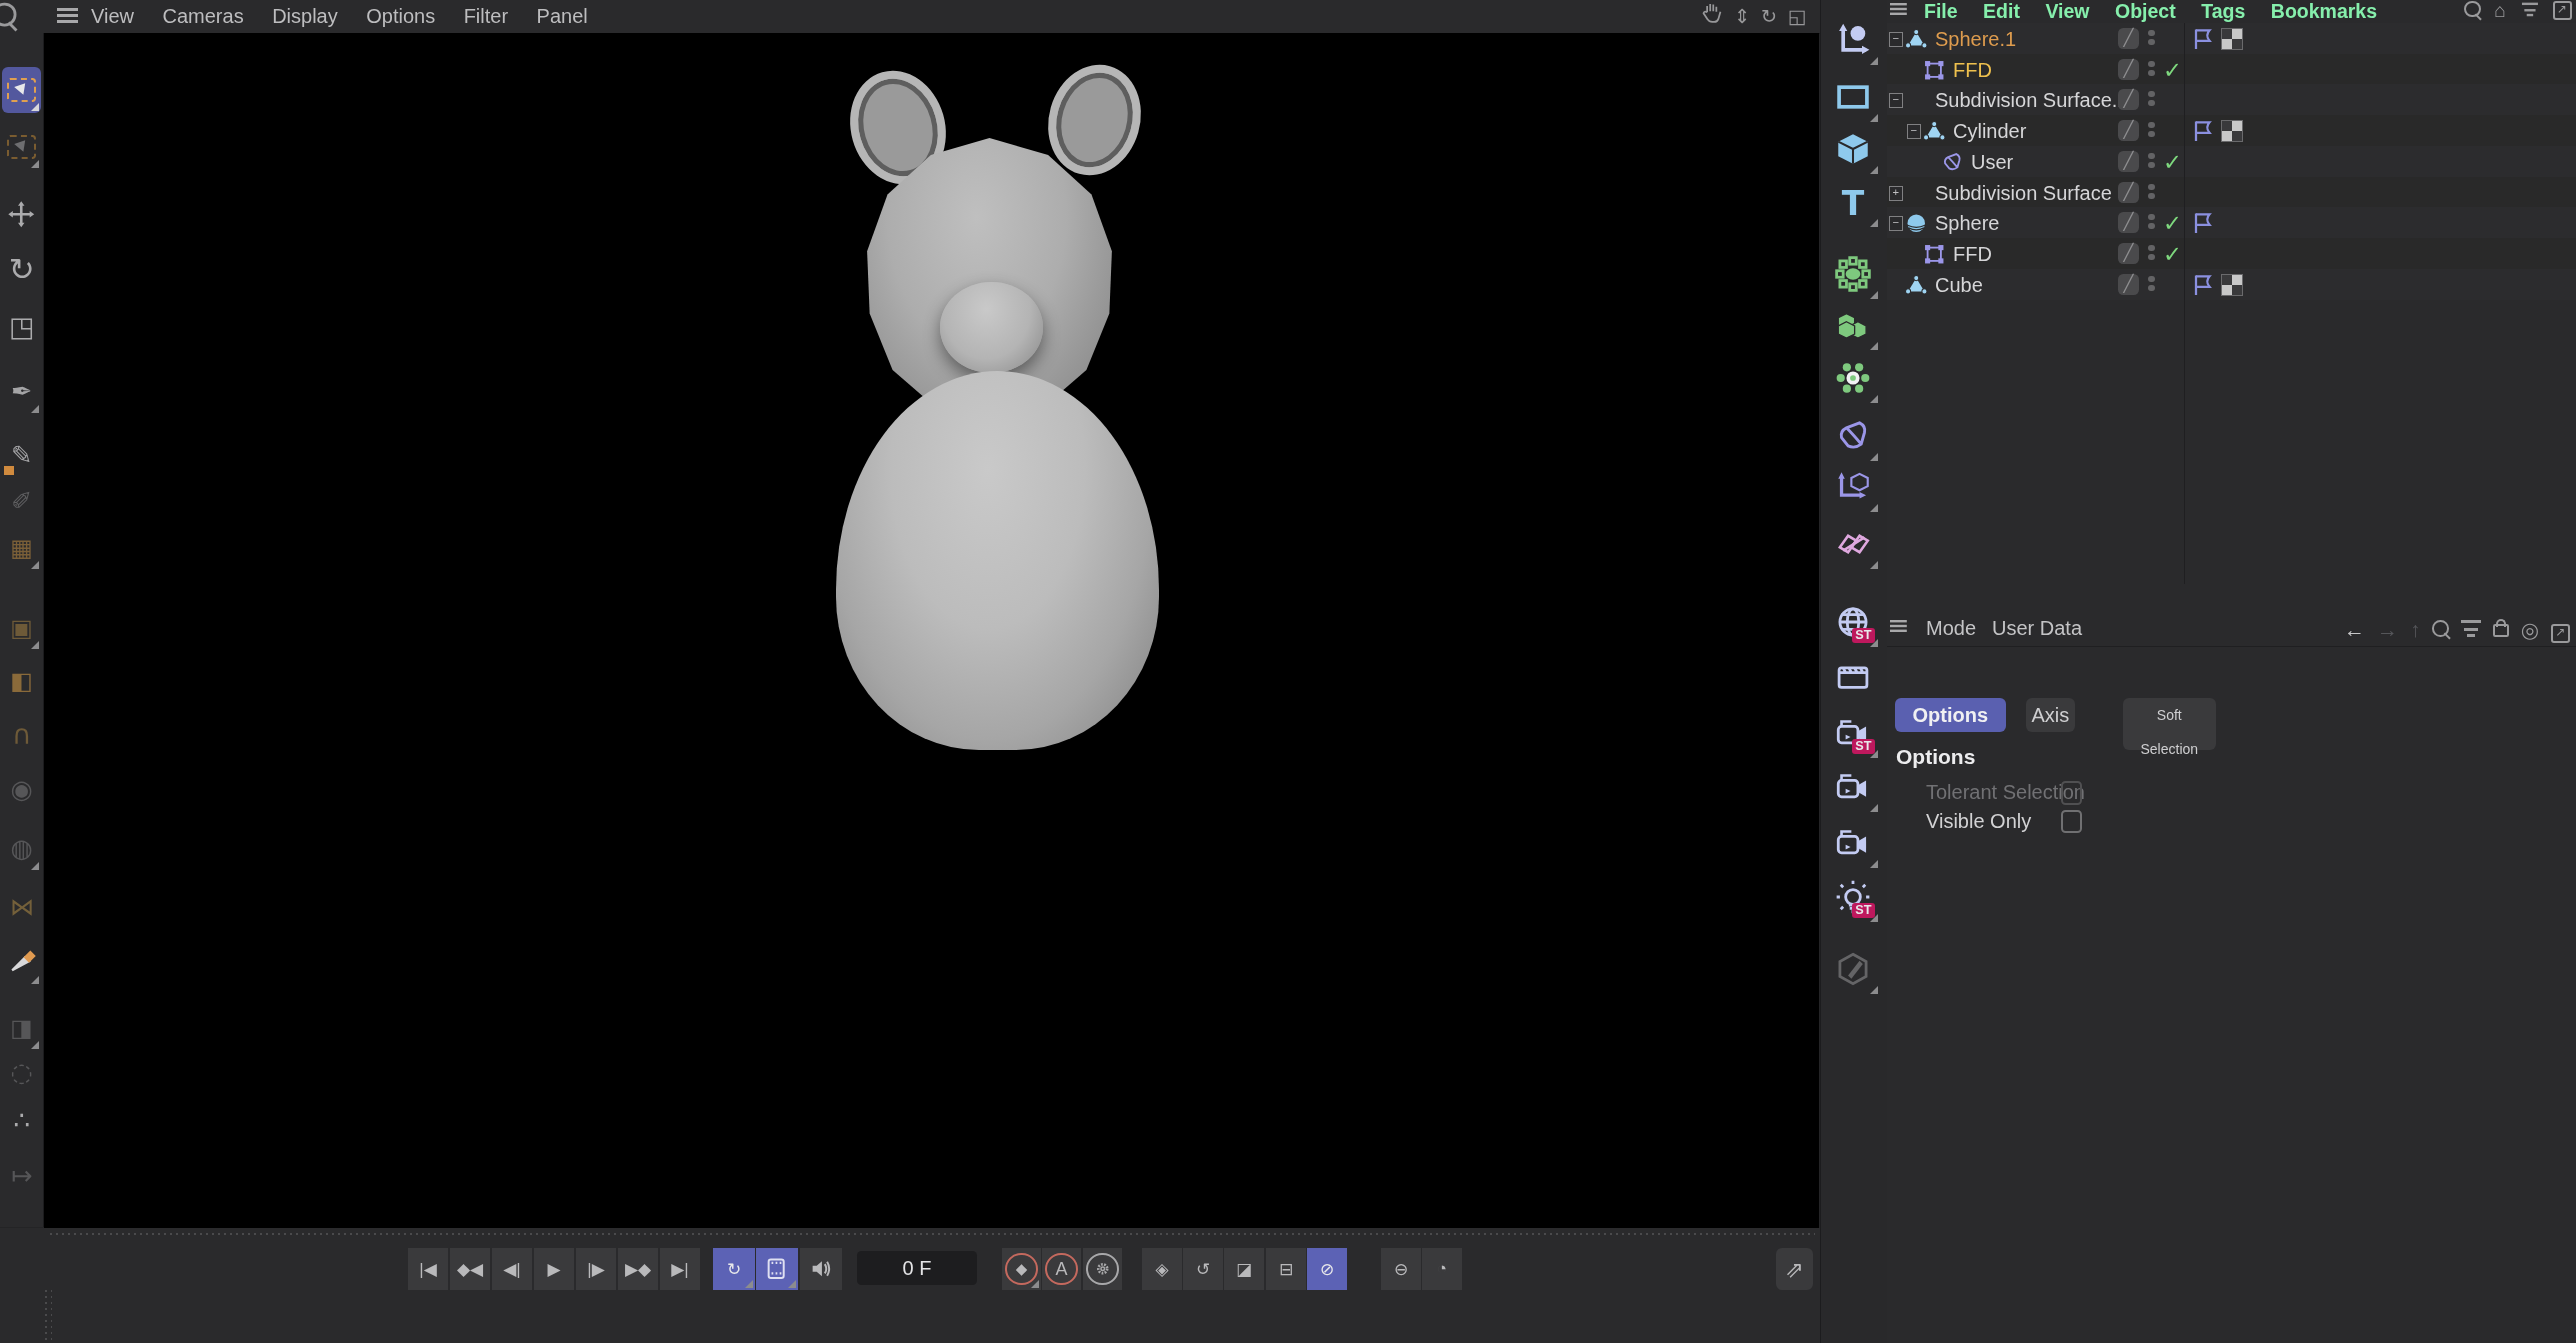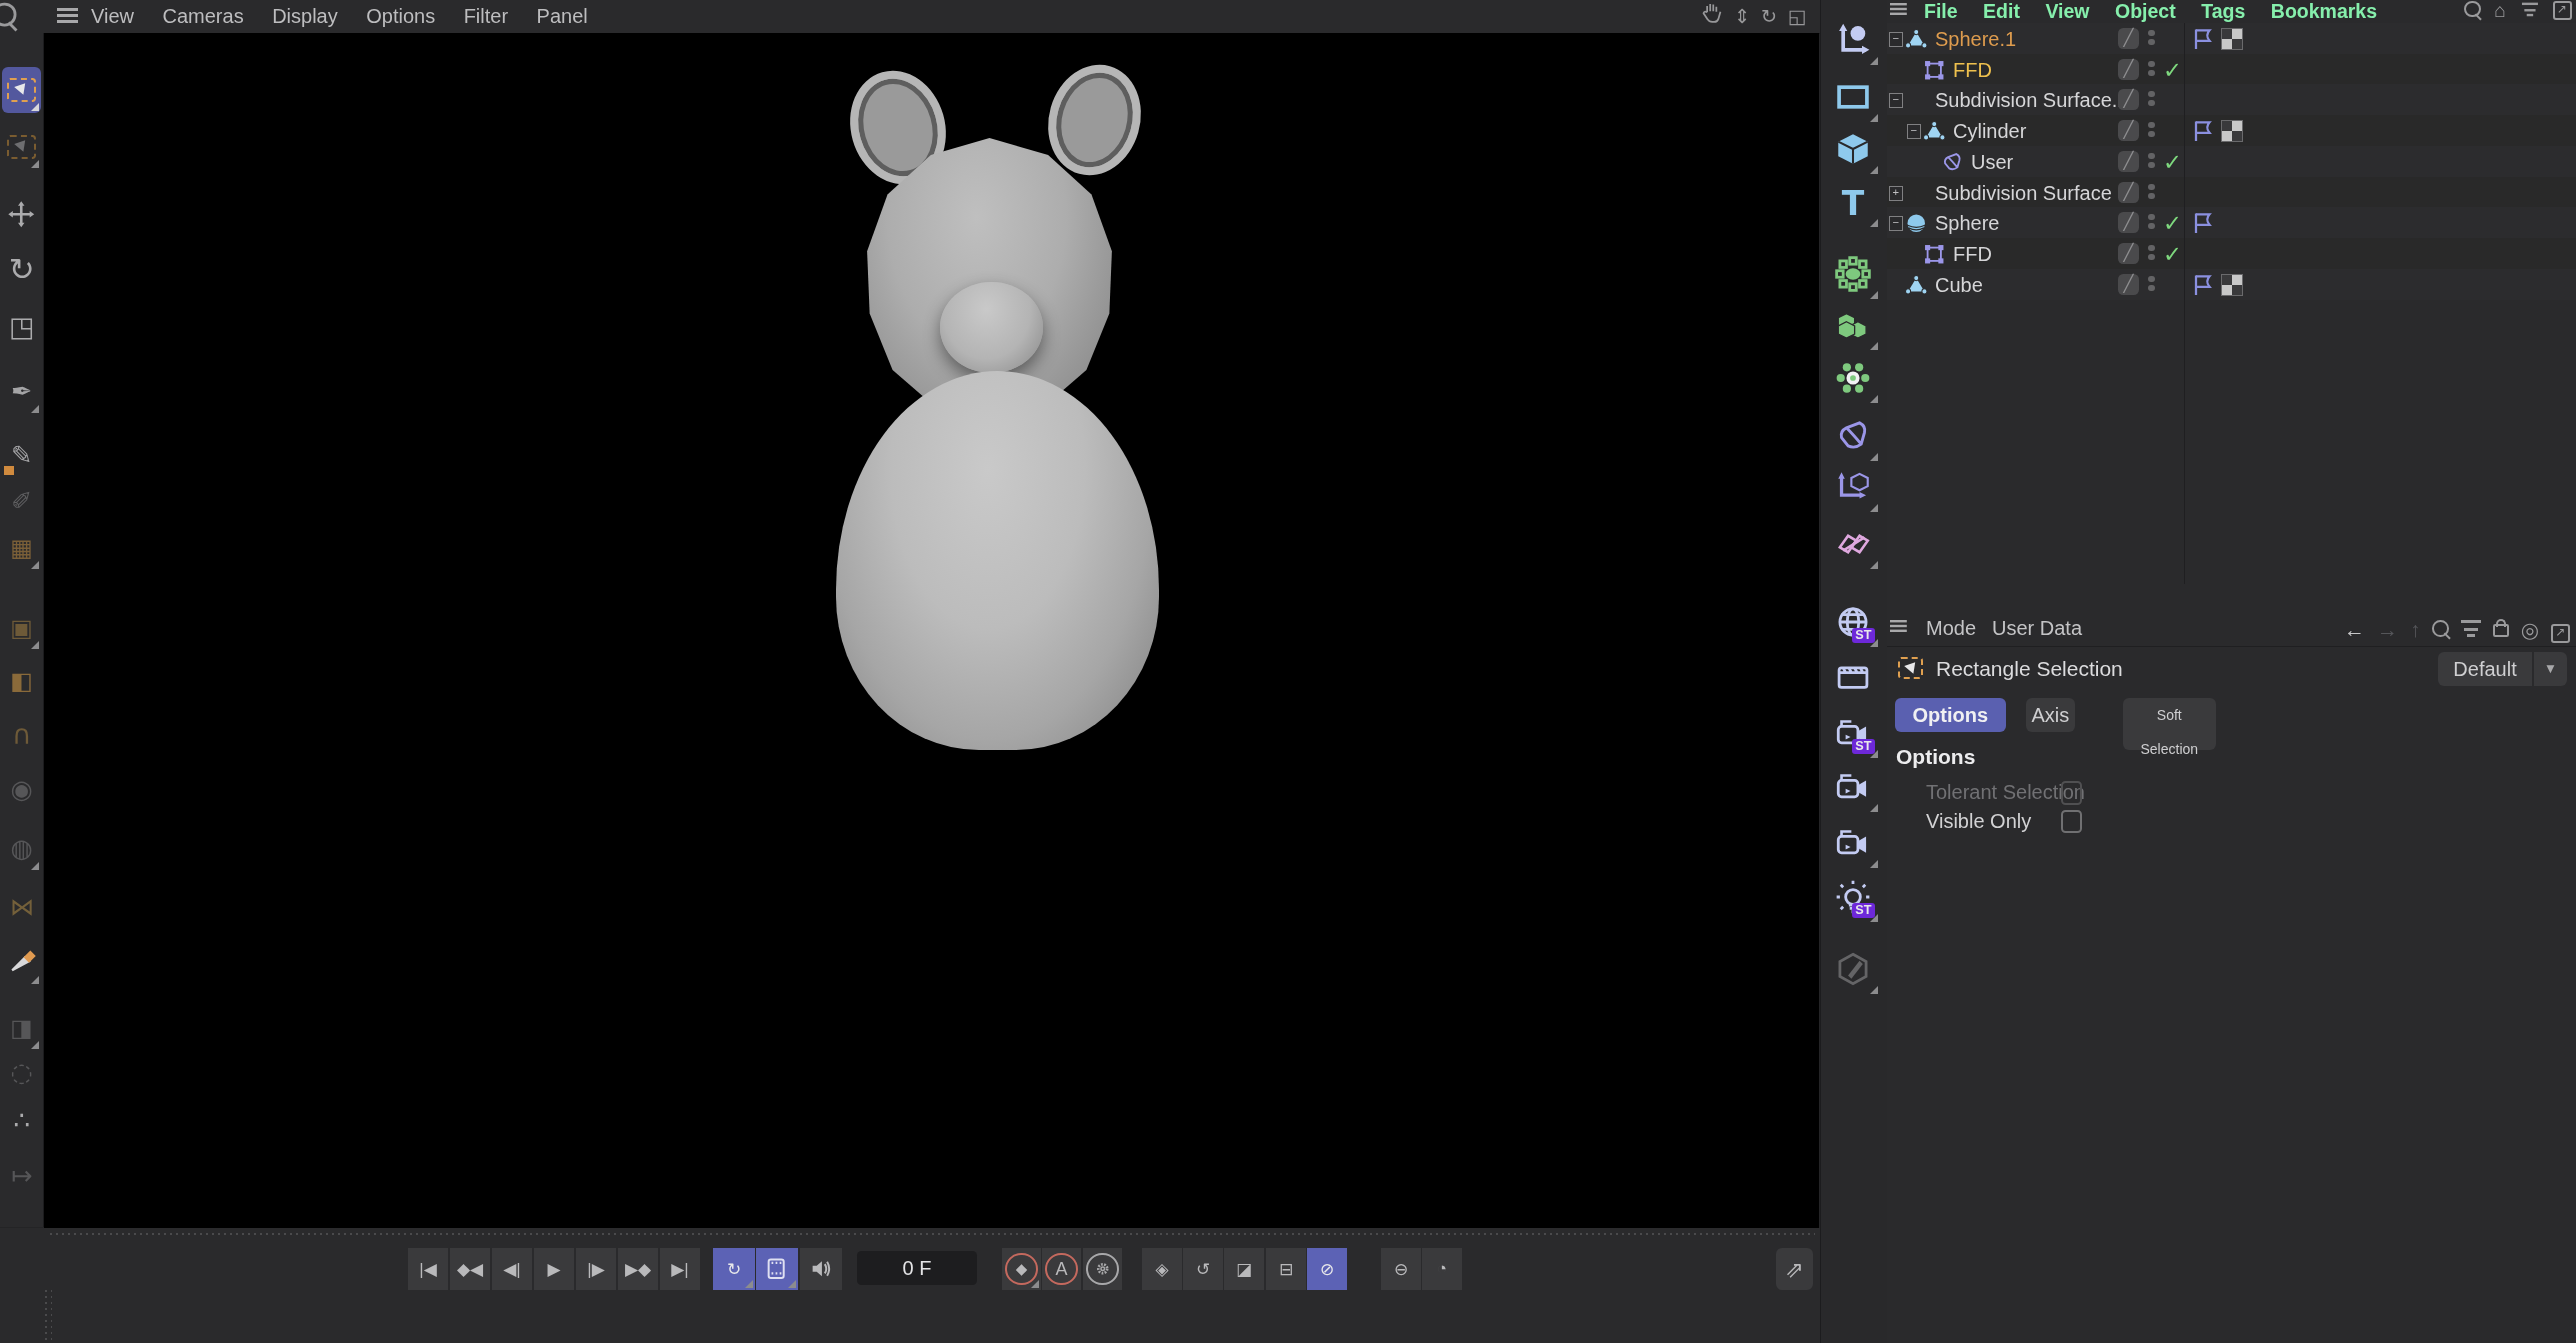--- a/index.html
+++ b/index.html
@@ -34,21 +34,21 @@
   .ci-home{font-size:19.5px;line-height:1;}
   
   #viewport{left:44px;top:33px;width:1775px;height:1195px;background:#000;overflow:hidden;}
   .ear{position:absolute;border-radius:50%;background:#9a9a9a;border:8.2px solid #b6b6b6;box-shadow:inset 0 0 0 5.2px #5e5e5e;}
   #head{position:absolute;background:radial-gradient(ellipse at 45% 28%,#bfbfbf 0%,#adadad 45%,#8f8f8f 80%,#828282 100%);clip-path:polygon(50% 0%,73% 6%,90% 20%,98% 40%,97% 62%,88% 82%,70% 96%,50% 100%,30% 96%,12% 82%,3% 62%,2% 40%,10% 20%,27% 6%);}
   #nose{position:absolute;border-radius:50%;background:radial-gradient(ellipse at 45% 30%,#c9c9c9 0%,#b4b4b4 55%,#8a8a8a 95%);box-shadow:0 7.5px 16.5px rgba(0,0,0,.45);}
   #body-shape{position:absolute;border-radius:52% 52% 46% 46%/60% 60% 42% 42%;background:radial-gradient(ellipse at 47% 26%,#c9c9c9 0%,#bcbcbc 40%,#a6a6a6 68%,#888 92%,#757575 100%);}
   
   #right-strip{left:1820px;top:0;width:67px;height:1343px;background:#29292b;border-left:0.7px solid #1c1c1e;}
   .strip-cell{position:absolute;left:4.5px;width:55px;height:52px;display:flex;align-items:center;justify-content:center;border-radius:7.5px;}
-  .st-badge{position:absolute;right:6px;bottom:6px;background:#6d28d9;color:#e8e8ea;font-size:12.7px;font-weight:bold;padding:0.7px 3px;border-radius:3px;letter-spacing:0;}
+  .st-badge{position:absolute;right:6px;bottom:6px;background:#be185d;color:#e8e8ea;font-size:12.7px;font-weight:bold;padding:0.7px 3px;border-radius:3px;letter-spacing:0;}
   
   #right-panel{left:1887px;top:0;width:689px;height:1343px;background:#2a2a2c;}
   #rp-menubar{left:0;top:0;width:100%;height:22.5px;background:#2a2a2c;border-bottom:0.7px solid #222224;}
   .rp-menu{display:inline-block;font-size:19.5px;color:#86efac;line-height:22.5px;font-weight:bold;}
   
   .tree-row{position:absolute;left:0;width:100%;height:31px;}
   .tree-row.odd{background:#2c2c2e;}
   .tree-row.even{background:#292929;}
   .expander{position:absolute;top:9px;width:12.7px;height:12.7px;border:1.5px solid #808082;background:#2a2a2c;color:#c0c0c2;font-size:11.2px;line-height:10.5px;text-align:center;z-index:2;}
   .tree-label{position:absolute;top:4.5px;font-size:20px;color:#d6d6d8;white-space:nowrap;}
@@ -465,26 +465,20 @@
       </div>
     </div>
   <div id="om-colsep" class="abs"></div>
 
   <div id="mode-row" class="abs">
     <span class="abs" style="left:3px;top:7.5px;"><span class="ci ci-hamburger" style="color:#a8a8aa;transform:scale(.8);transform-origin:0 0;"></span></span>
     <span class="abs" style="left:39px;top:5.2px;font-size:20px;color:#c4c4c6;">Mode</span>
     <span class="abs" style="left:105px;top:5.2px;font-size:20px;color:#c4c4c6;">User Data</span>
     <span id="mode-icons" style="position:absolute;right:6px;top:4.5px;"><span style="display: inline-block; margin-left: 12px; vertical-align: middle; color: rgb(198, 198, 200); font-size: 21px;">←</span><span style="display: inline-block; margin-left: 12px; vertical-align: middle; color: rgb(85, 86, 90); font-size: 21px;">→</span><span style="display: inline-block; margin-left: 12px; vertical-align: middle; color: rgb(85, 86, 90); font-size: 21px;">↑</span><span style="display: inline-block; margin-left: 12px; vertical-align: middle; color: rgb(85, 86, 90); font-size: 21px;"><span class="ci ci-search"></span></span><span style="display: inline-block; margin-left: 12px; vertical-align: middle; color: rgb(85, 86, 90); font-size: 21px;"><span class="ci ci-filter"></span></span><span style="display: inline-block; margin-left: 12px; vertical-align: middle; color: rgb(154, 154, 156); font-size: 21px;"><span class="ci ci-lock"></span></span><span style="display: inline-block; margin-left: 12px; vertical-align: middle; color: rgb(154, 154, 156); font-size: 21px;">◎</span><span style="display: inline-block; margin-left: 12px; vertical-align: middle; color: rgb(154, 154, 156); font-size: 21px;"><span class="ci ci-popout">↗</span></span></span>
   </div>
-  <div class="abs" style="left:0;top:646px;width:689px;height:46px;">
-    <span class="abs" style="left:10.5px;top:10.5px;"><span class="i-rectsel" style="display:inline-block;width:21px;height:18px;"></span></span>
-    <span class="abs" style="left:49px;top:10.5px;font-size:21px;color:#dcdcde;">Rectangle Selection</span>
-    <span class="btn abs" style="left:551px;top:6px;width:94px;height:34px;border-radius:6px 0 0 6px;font-size:20px;line-height:34px;">Default</span>
-    <span class="btn abs" style="left:647px;top:6px;width:33px;height:34px;border-radius:0 6px 6px 0;font-size:13.5px;line-height:34px;color:#a8a8aa;">▼</span>
-  </div>
   <div id="section-tabs" class="abs" style="left:7.5px;top:698px;height:34px;">
       <span class="btn primary" style="position: absolute; left: 0px; top: 0px; height: 34px; line-height: 34px; padding: 0px 18px; font-size: 20px; font-weight: bold;">Options</span>
       <span class="btn" style="position: absolute; left: 131px; top: 0px; height: 34px; line-height: 34px; padding: 0px 6px; font-size: 20px;">Axis</span>
       <span class="btn" style="position: absolute; left: 228px; top: 0px; height: 52px; line-height: 34px; padding: 0px 18px; font-size: 14px;">Soft Selection</span>
     </div>
   <div class="abs" style="left:9px;top:745px;font-size:21px;font-weight:bold;color:#ececee;">Options</div>
   <div id="attr-fields" class="abs" style="left:0;top:779px;width:689px;">
       <div style="position: absolute; left: 0px; top: 0px; width: 689px; height: 28.5px;">
         <span style="position: absolute; left: 39px; top: 2.2px; font-size: 20px; color: rgb(113, 113, 116);">Tolerant Selection</span>
         <span class="checkbox dim" style="left: 174px; top: 2.2px;"></span>

